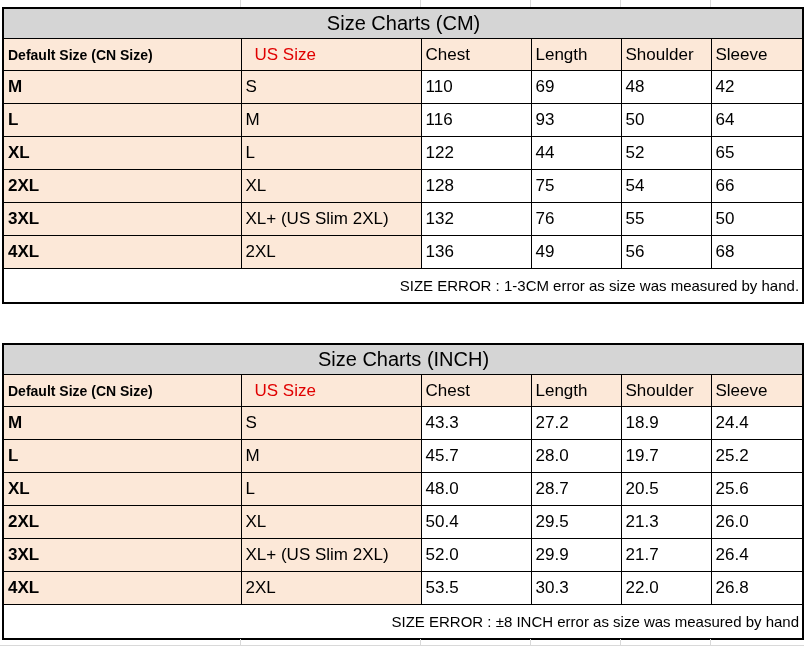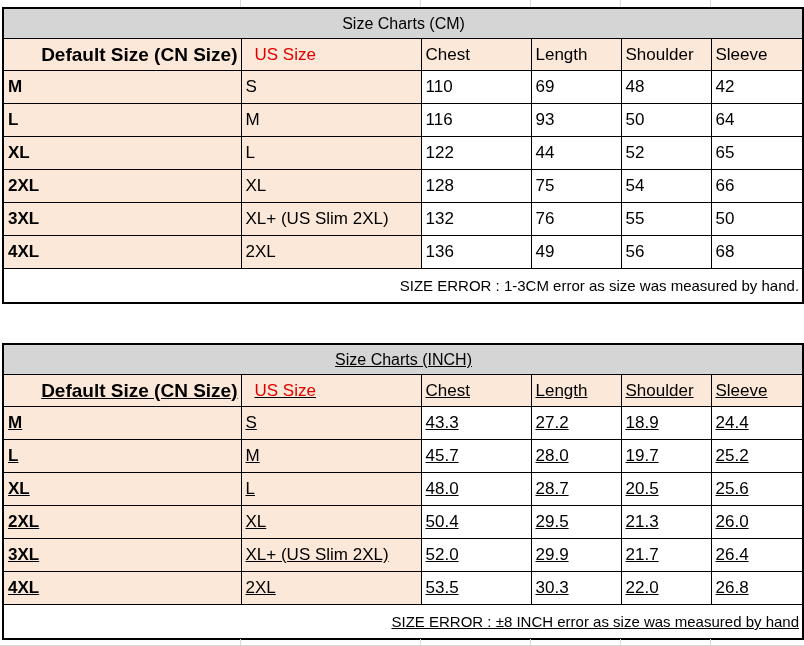--- a/index.html
+++ b/index.html
@@ -7,27 +7,27 @@
   .canvas{position:relative;width:804px;height:646px;overflow:hidden;box-sizing:border-box;padding-top:7px;}
 
   
   .grid-strip{position:absolute;left:0;width:804px;pointer-events:none;}
   .grid-strip.top{top:0;height:7px;}
   .grid-strip.bottom{bottom:0;height:7px;border-bottom:1px solid #d9d9d9;box-sizing:border-box;}
   .gridline-v{position:absolute;top:0;bottom:0;width:1px;background:#d9d9d9;}
 
   table{border-collapse:collapse;table-layout:fixed;width:800px;margin-left:2px;
         background:#ffffff;border:2px solid #000;}
-  .t2{margin-top:39px;text-decoration:underline;}
+  .t2{margin-top:39px;}
   th,td{border:1px solid #000;overflow:hidden;white-space:nowrap;vertical-align:middle;
         padding:0 3px 0 4px;box-sizing:content-box;}
 
-  tr.title-row th{height:29px;background:#d5d5d5;text-align:center;font-weight:400;font-size:16px;}
+  tr.title-row th{height:29px;background:#d5d5d5;text-align:center;font-weight:400;font-size:20px;}
   tr.header-row th{height:31px;background:#fce8d8;text-align:left;font-size:17px;font-weight:400;}
-  tr.header-row th.h-cn{font-weight:700;font-size:19px;text-align:right;}
+  tr.header-row th.h-cn{font-weight:700;font-size:14px;}
   tr.header-row th.h-us{color:#e00000;padding-left:13px;}
 
   tbody td{height:32px;font-size:17px;}
   tbody td.c-cn{background:#fce8d8;font-weight:700;}
   tbody td.c-us{background:#fce8d8;}
 
   tfoot td{height:33px;font-size:15px;text-align:right;}
 </style>
 </head>
 <body>

